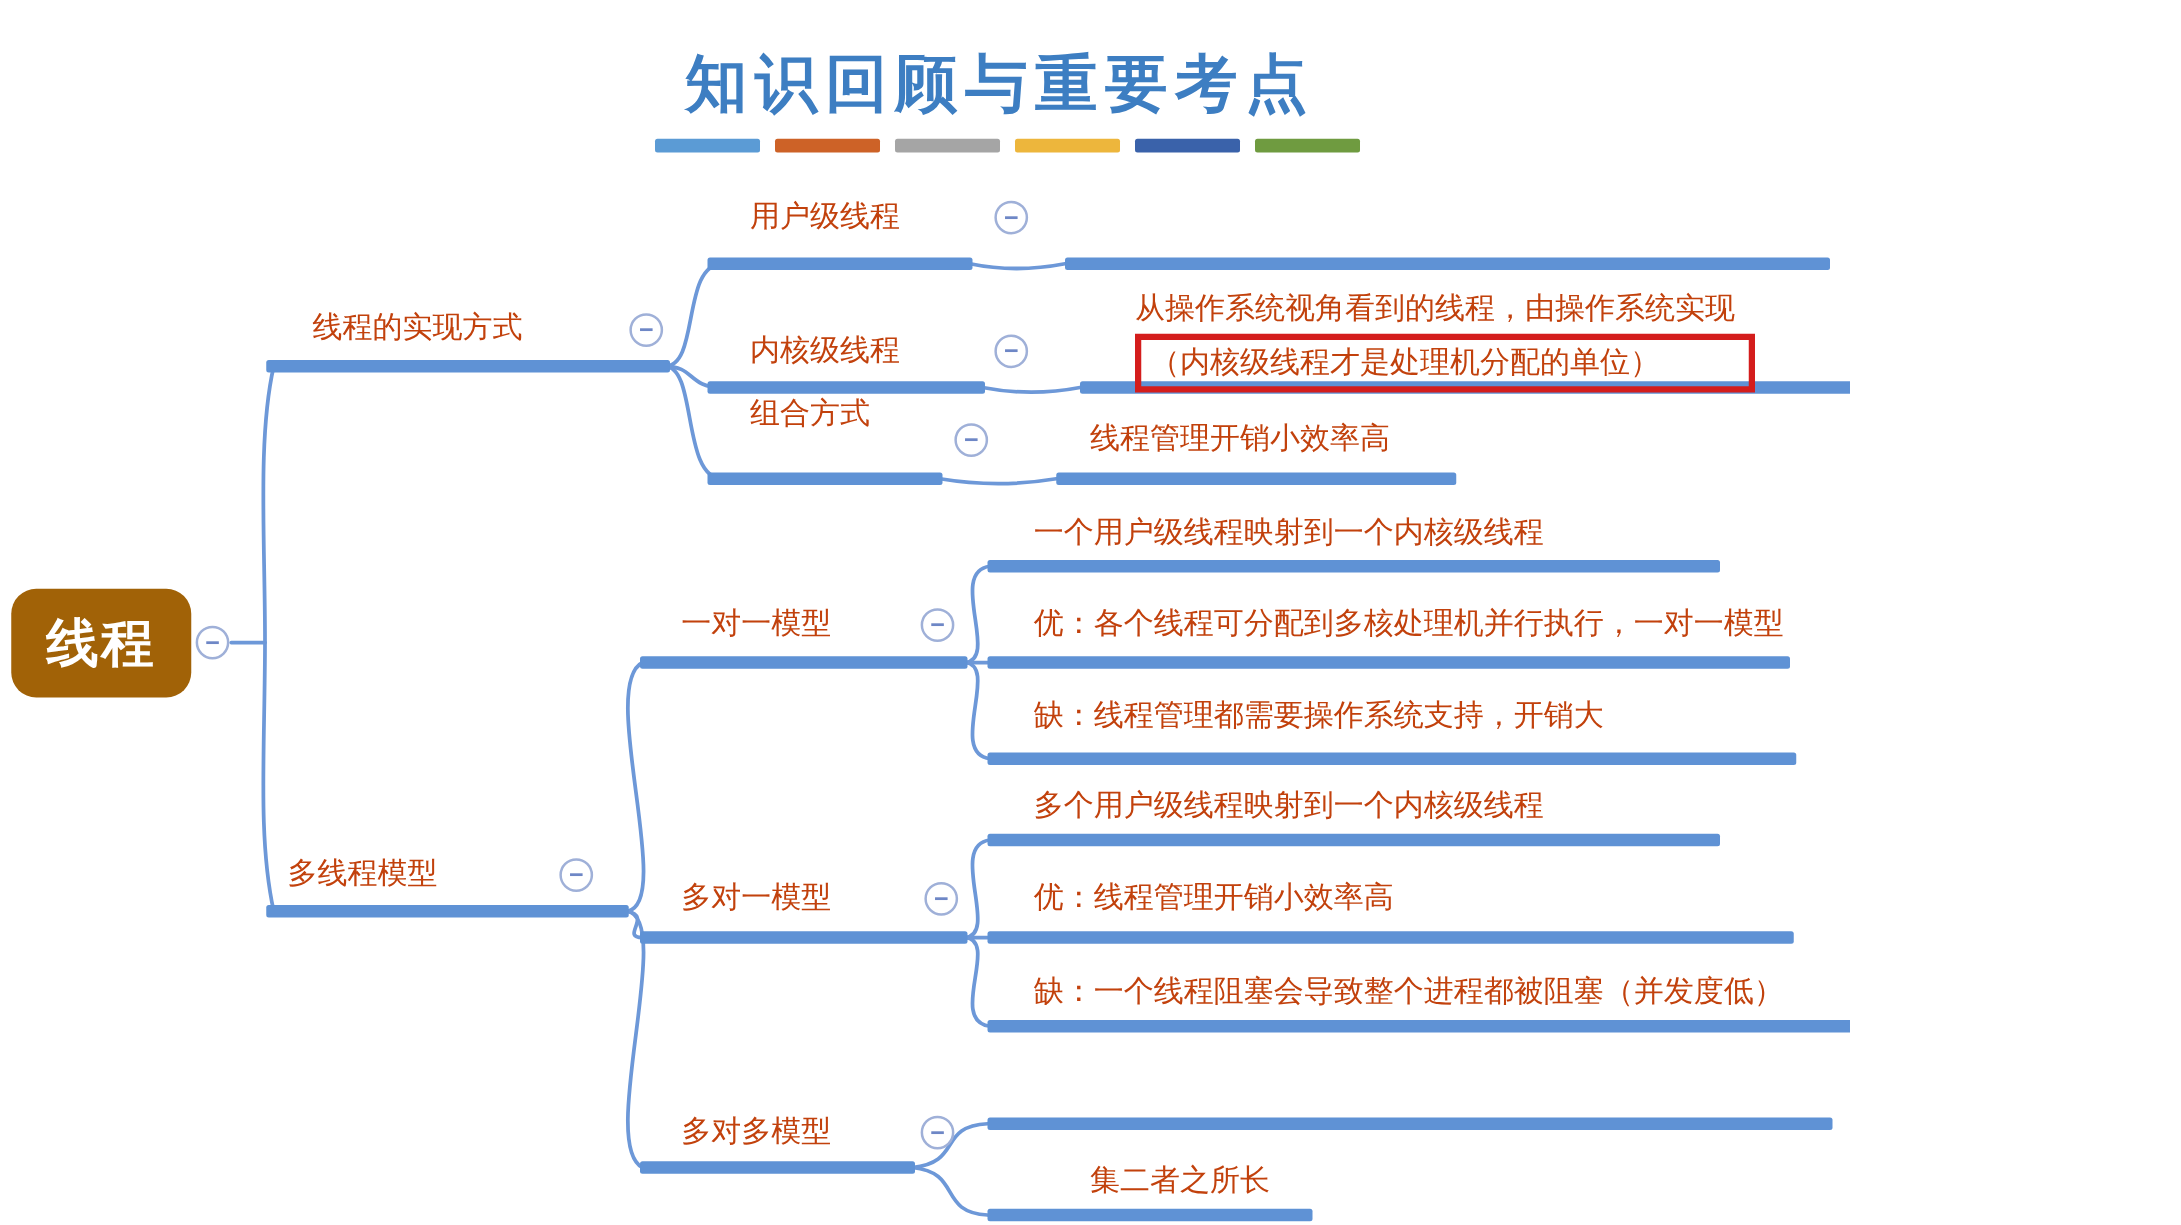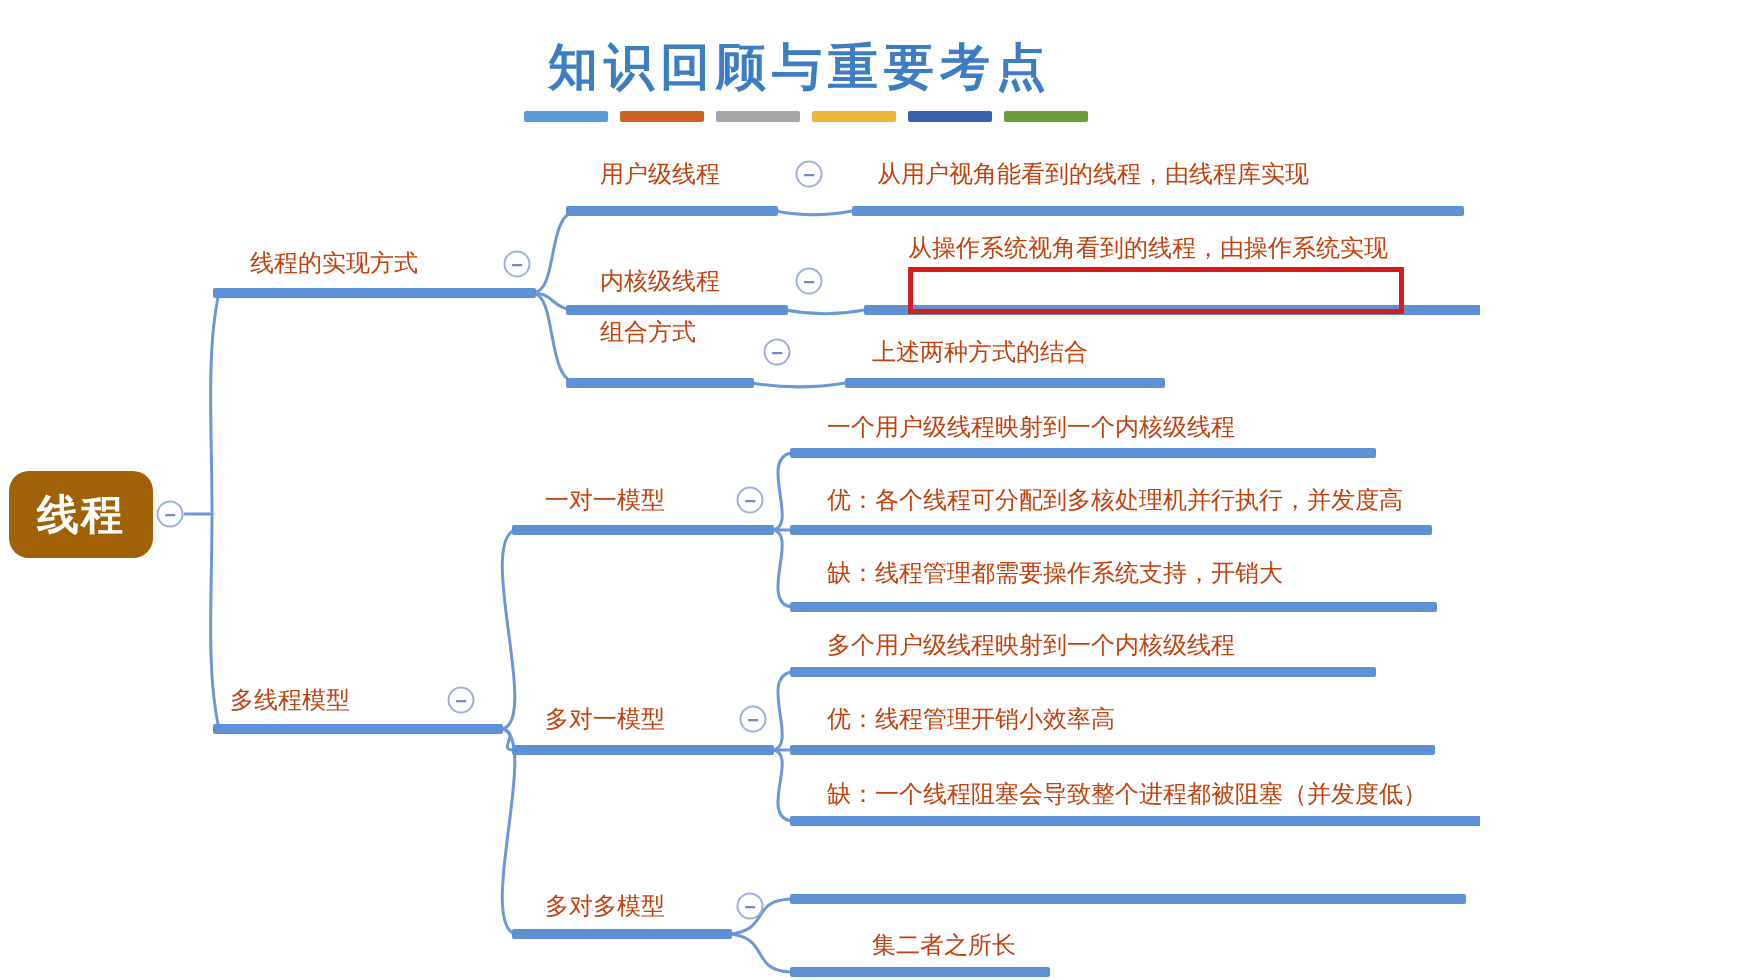--- a/index.html
+++ b/index.html
@@ -89,30 +89,30 @@
   <div class="bar" style="left: 790px; top: 967px; width: 260px; background: rgb(95, 146, 213);"></div>
 
   <div class="root" style="background: #a16207;">
     <span>线程</span>
   </div>
 
   <div class="node" style="left:250px;top:263px">线程的实现方式</div>
   <div class="node" style="left:230px;top:700px">多线程模型</div>
 
   <div class="node" style="left:600px;top:174px">用户级线程</div>
-  <div class="node" style="left:877px;top:174px">从用户视角能看到的线程，由线程库实现</div>
   <div class="node" style="left:600px;top:281px">内核级线程</div>
   <div class="node" style="left:908px;top:248px">从操作系统视角看到的线程，由操作系统实现</div>
+  <div class="node" style="left:920px;top:291px">（内核级线程才是处理机分配的单位）</div>
   <div class="redbox" style="border-color: rgb(212, 29, 28);"></div>
   <div class="node" style="left:600px;top:332px">组合方式</div>
-  <div class="node" style="left:872px;top:352px">上述两种方式的结合</div>
+  <div class="node" style="left:872px;top:352px">线程管理开销小效率高</div>
 
   <div class="node" style="left:545px;top:500px">一对一模型</div>
   <div class="node" style="left:827px;top:427px">一个用户级线程映射到一个内核级线程</div>
-  <div class="node" style="left:827px;top:500px">优：各个线程可分配到多核处理机并行执行，并发度高</div>
+  <div class="node" style="left:827px;top:500px">优：各个线程可分配到多核处理机并行执行，一对一模型</div>
   <div class="node" style="left:827px;top:573px">缺：线程管理都需要操作系统支持，开销大</div>
 
   <div class="node" style="left:545px;top:719px">多对一模型</div>
   <div class="node" style="left:827px;top:645px">多个用户级线程映射到一个内核级线程</div>
   <div class="node" style="left:827px;top:794px">缺：一个线程阻塞会导致整个进程都被阻塞（并发度低）</div>
   <div class="node" style="left:827px;top:719px">优：线程管理开销小效率高</div>
 
   <div class="node" style="left:545px;top:906px">多对多模型</div>
   <div class="node" style="left:872px;top:945px">集二者之所长</div>
 

